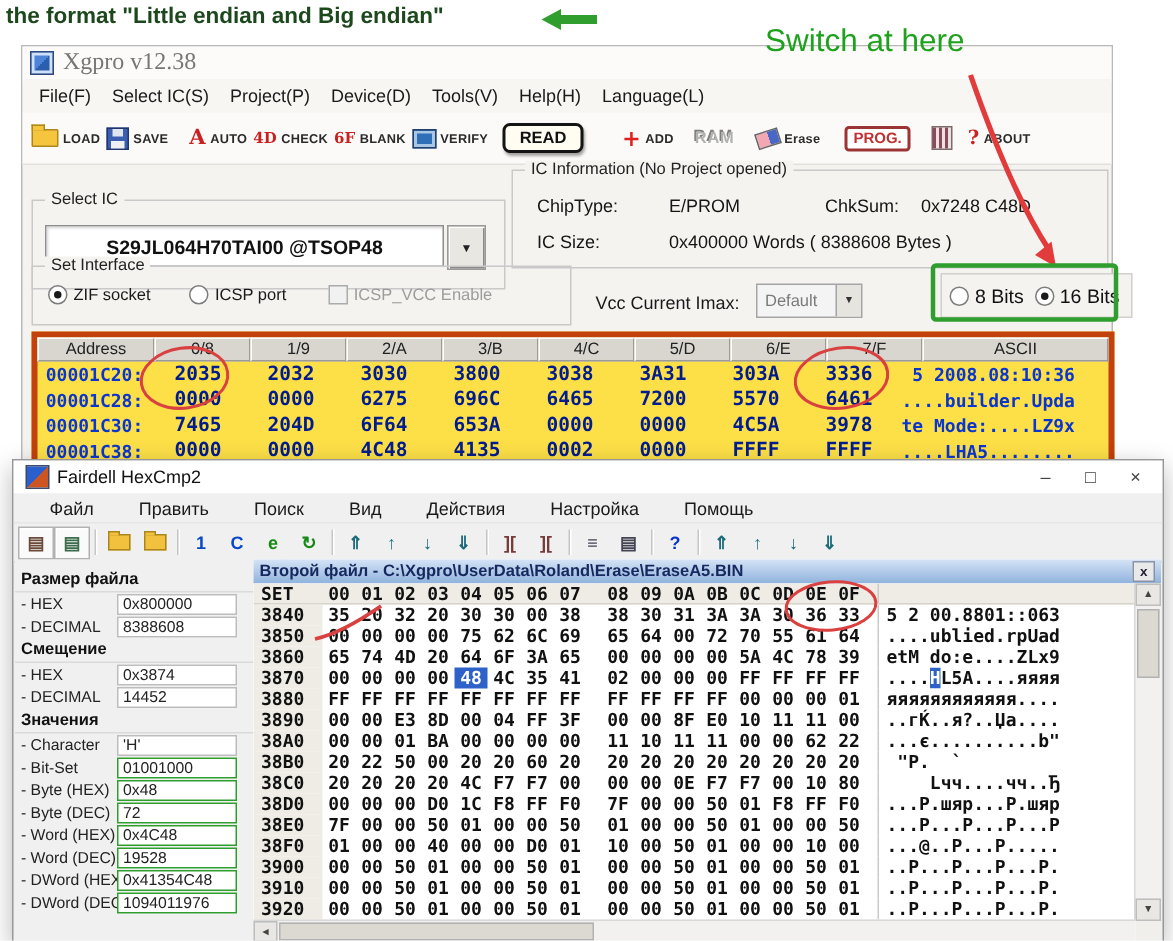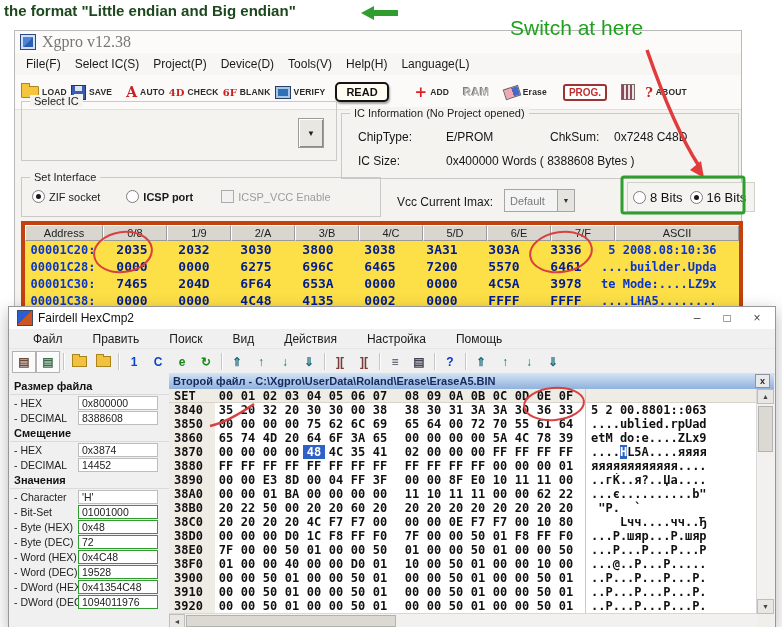--- a/index.html
+++ b/index.html
@@ -33,21 +33,21 @@
   .floppy-icon::after{content:"";position:absolute;left:2px;bottom:0;width:9px;height:5px;background:#f0f0f0;}
   .chip-icon{width:14px;height:11px;background:#2f6fb8;border:1px solid #23406b;box-shadow:inset 0 0 0 2px #a9c6e4;}
   .eraser-icon{width:14px;height:9px;background:linear-gradient(90deg,#f2a7b2 55%,#4868c8 55%);border:1px solid #666;transform:rotate(-18deg);}
   .socket-icon{width:12px;height:14px;background:repeating-linear-gradient(90deg,#8a4a5a 0 2px,#ece2e2 2px 4px);border:1px solid #7a6a6a;}
   .read-box{border:2px solid #141414;border-radius:5px;padding:2px 9px;font-size:11px;font-weight:bold;color:#111;background:#fffdf2;box-shadow:1px 2px 2px rgba(0,0,0,.35);}
   .prog-box{border:2px solid #9c3434;border-radius:3px;padding:1px 4px;font-size:10px;font-weight:bold;color:#c03030;background:#fff;}
   .ram-text{font-size:11px;font-weight:bold;color:#b2b2b2;text-shadow:1px 1px 0 #fff,-1px -1px 0 #7d7d7d;letter-spacing:.5px;}
 
   .grp{position:absolute;border:1px solid #c9c9c9;}
   .grp-t{position:absolute;top:-7px;left:8px;background:#f4f3f0;padding:0 4px;font-size:11px;color:#222;white-space:nowrap;}
-  .grp-selectic{left:6px;top:70px;width:314px;height:58px;}
+  .grp-selectic{left:6px;top:102px;width:314px;height:58px;}
   .sic-box{position:absolute;left:8px;top:16px;width:264px;height:26px;background:#fff;border:1px solid #8f8f8f;box-shadow:inset 1px 1px 2px #d5d5d5;display:flex;align-items:center;justify-content:center;font-size:13px;font-weight:bold;color:#111;}
   .sic-btn{position:absolute;left:276px;top:16px;width:24px;height:28px;background:#e9e7e2;border:1px solid #9a9a9a;box-shadow:inset 1px 1px 0 #fff,inset -1px -1px 0 #8a8a8a;display:flex;align-items:center;justify-content:center;font-size:8px;color:#222;}
   .grp-icinfo{left:326px;top:82px;width:396px;height:64px;}
   .ici{position:absolute;font-size:12px;color:#151515;white-space:nowrap;}
   .grp-setif{left:6px;top:146px;width:358px;height:38px;}
   .si-row{position:absolute;left:10px;top:12px;display:flex;align-items:center;font-size:11px;color:#1a1a1a;}
   .si-item{display:flex;align-items:center;}
   .radio{width:11px;height:11px;border-radius:50%;border:1px solid #7d7d7d;background:#fff;display:inline-block;position:relative;margin-right:4px;flex:none;}
   .radio.on::after{content:"";position:absolute;left:3px;top:3px;width:5px;height:5px;border-radius:50%;background:#1a1a1a;}
   .chk{width:11px;height:11px;border:1px solid #ababab;background:#f1f1f1;display:inline-block;margin-right:4px;flex:none;}
@@ -185,20 +185,21 @@
           <span class="xg-ic socket-icon"></span>
         </div>
         <div class="xg-tool">
           <span class="xg-ic question-icon ic-txt" style="color: rgb(201, 33, 33); font-size: 13px;">?</span>
           <span class="lbl">ABOUT</span>
         </div>
       </div>
 
     <div class="grp grp-selectic">
       <span class="grp-t">Select IC</span>
+      <div class="sic-box">S29JL064H70TAI00 @TSOP48</div>
       <div class="sic-btn">
           <span>▼</span>
         </div>
     </div>
 
     <div class="grp grp-icinfo">
       <span class="grp-t">IC Information (No Project opened)</span>
       <span class="ici" style="left:16px;top:16px;">ChipType:</span>
       <span class="ici" style="left:104px;top:16px;">E/PROM</span>
       <span class="ici" style="left:208px;top:16px;">ChkSum:</span>
@@ -207,21 +208,21 @@
       <span class="ici" style="left:104px;top:40px;">0x400000 Words ( 8388608 Bytes )</span>
     </div>
 
     <div class="grp grp-setif">
       <span class="grp-t">Set Interface</span>
       <div class="si-row">
         <span class="si-item" style="margin-right:26px;">
           <span class="radio on"></span>
           <span>ZIF socket</span>
         </span>
-        <span class="si-item" style="margin-right:28px;font-weight:bold;">
+        <span class="si-item" style="margin-right:28px;">
           <span class="radio"></span>
           <span>ICSP port</span>
         </span>
         <span class="si-item dis">
           <span class="chk"></span>
           <span>ICSP_VCC Enable</span>
         </span>
       </div>
     </div>
 

